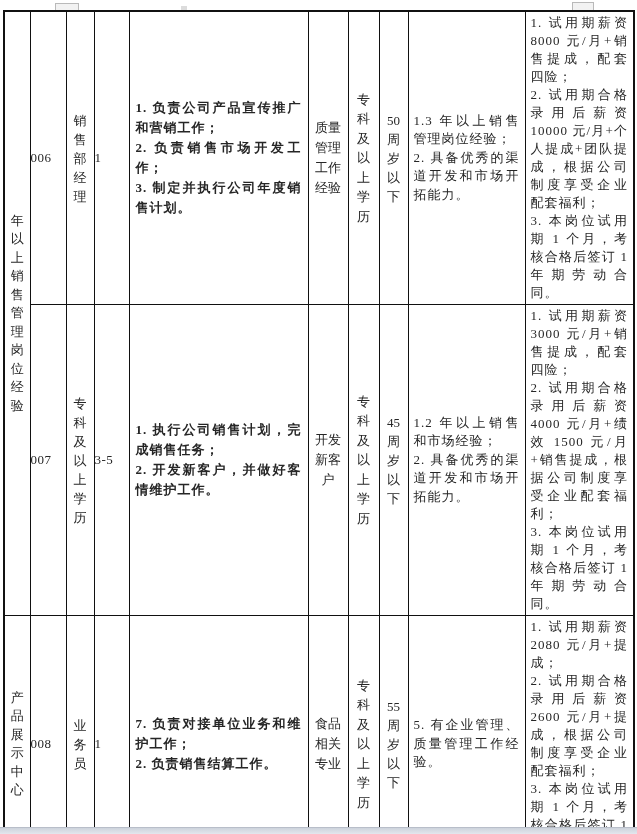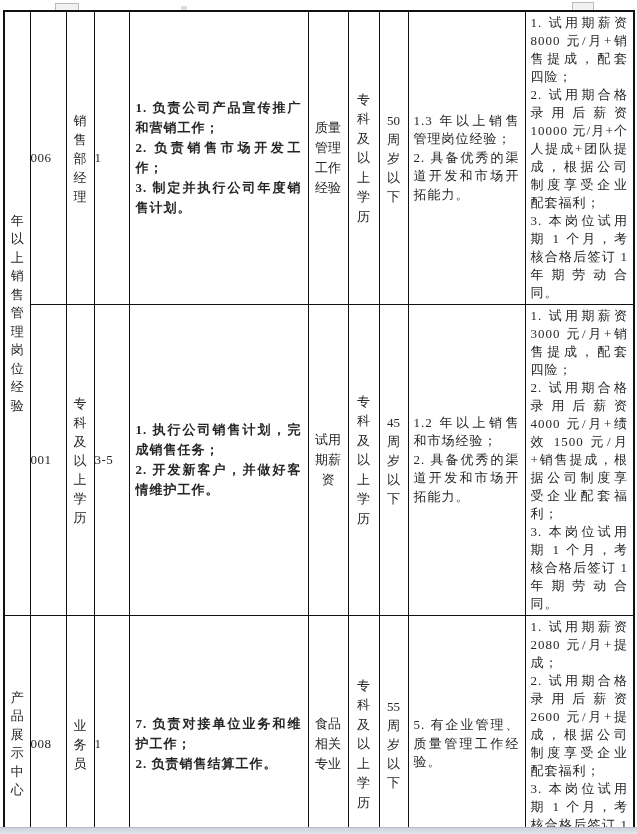--- a/index.html
+++ b/index.html
@@ -125,31 +125,31 @@
 2. 具备优秀的渠道开发和市场开拓能力。</div>
         </td>
         <td class="c-salary">
           <div class="ptext">1. 试用期薪资 8000 元/月+销售提成，配套四险；
 2. 试用期合格录用后薪资 10000 元/月+个人提成+团队提成，根据公司制度享受企业配套福利；
 3. 本岗位试用期 1 个月，考核合格后签订 1 年期劳动合同。</div>
         </td>
       </tr>
 
       <tr class="r2">
-        <td class="c-center">001</td>
+        <td class="c-center">007</td>
         <td>
           <div class="vtext v-position">专科及以上学历</div>
         </td>
         <td class="c-center">3-5</td>
         <td class="c-duties">
           <div class="ptext">1. 执行公司销售计划，完成销售任务；
 2. 开发新客户，并做好客情维护工作。</div>
         </td>
         <td>
-          <div class="vtext v-major">试用期薪资</div>
+          <div class="vtext v-major">开发新客户</div>
         </td>
         <td>
           <div class="vtext v-edu">专科及以上学历</div>
         </td>
         <td>
           <div class="vtext v-age">45周岁以下</div>
         </td>
         <td class="c-req">
           <div class="ptext">1.2 年以上销售和市场经验；
 2. 具备优秀的渠道开发和市场开拓能力。</div>

